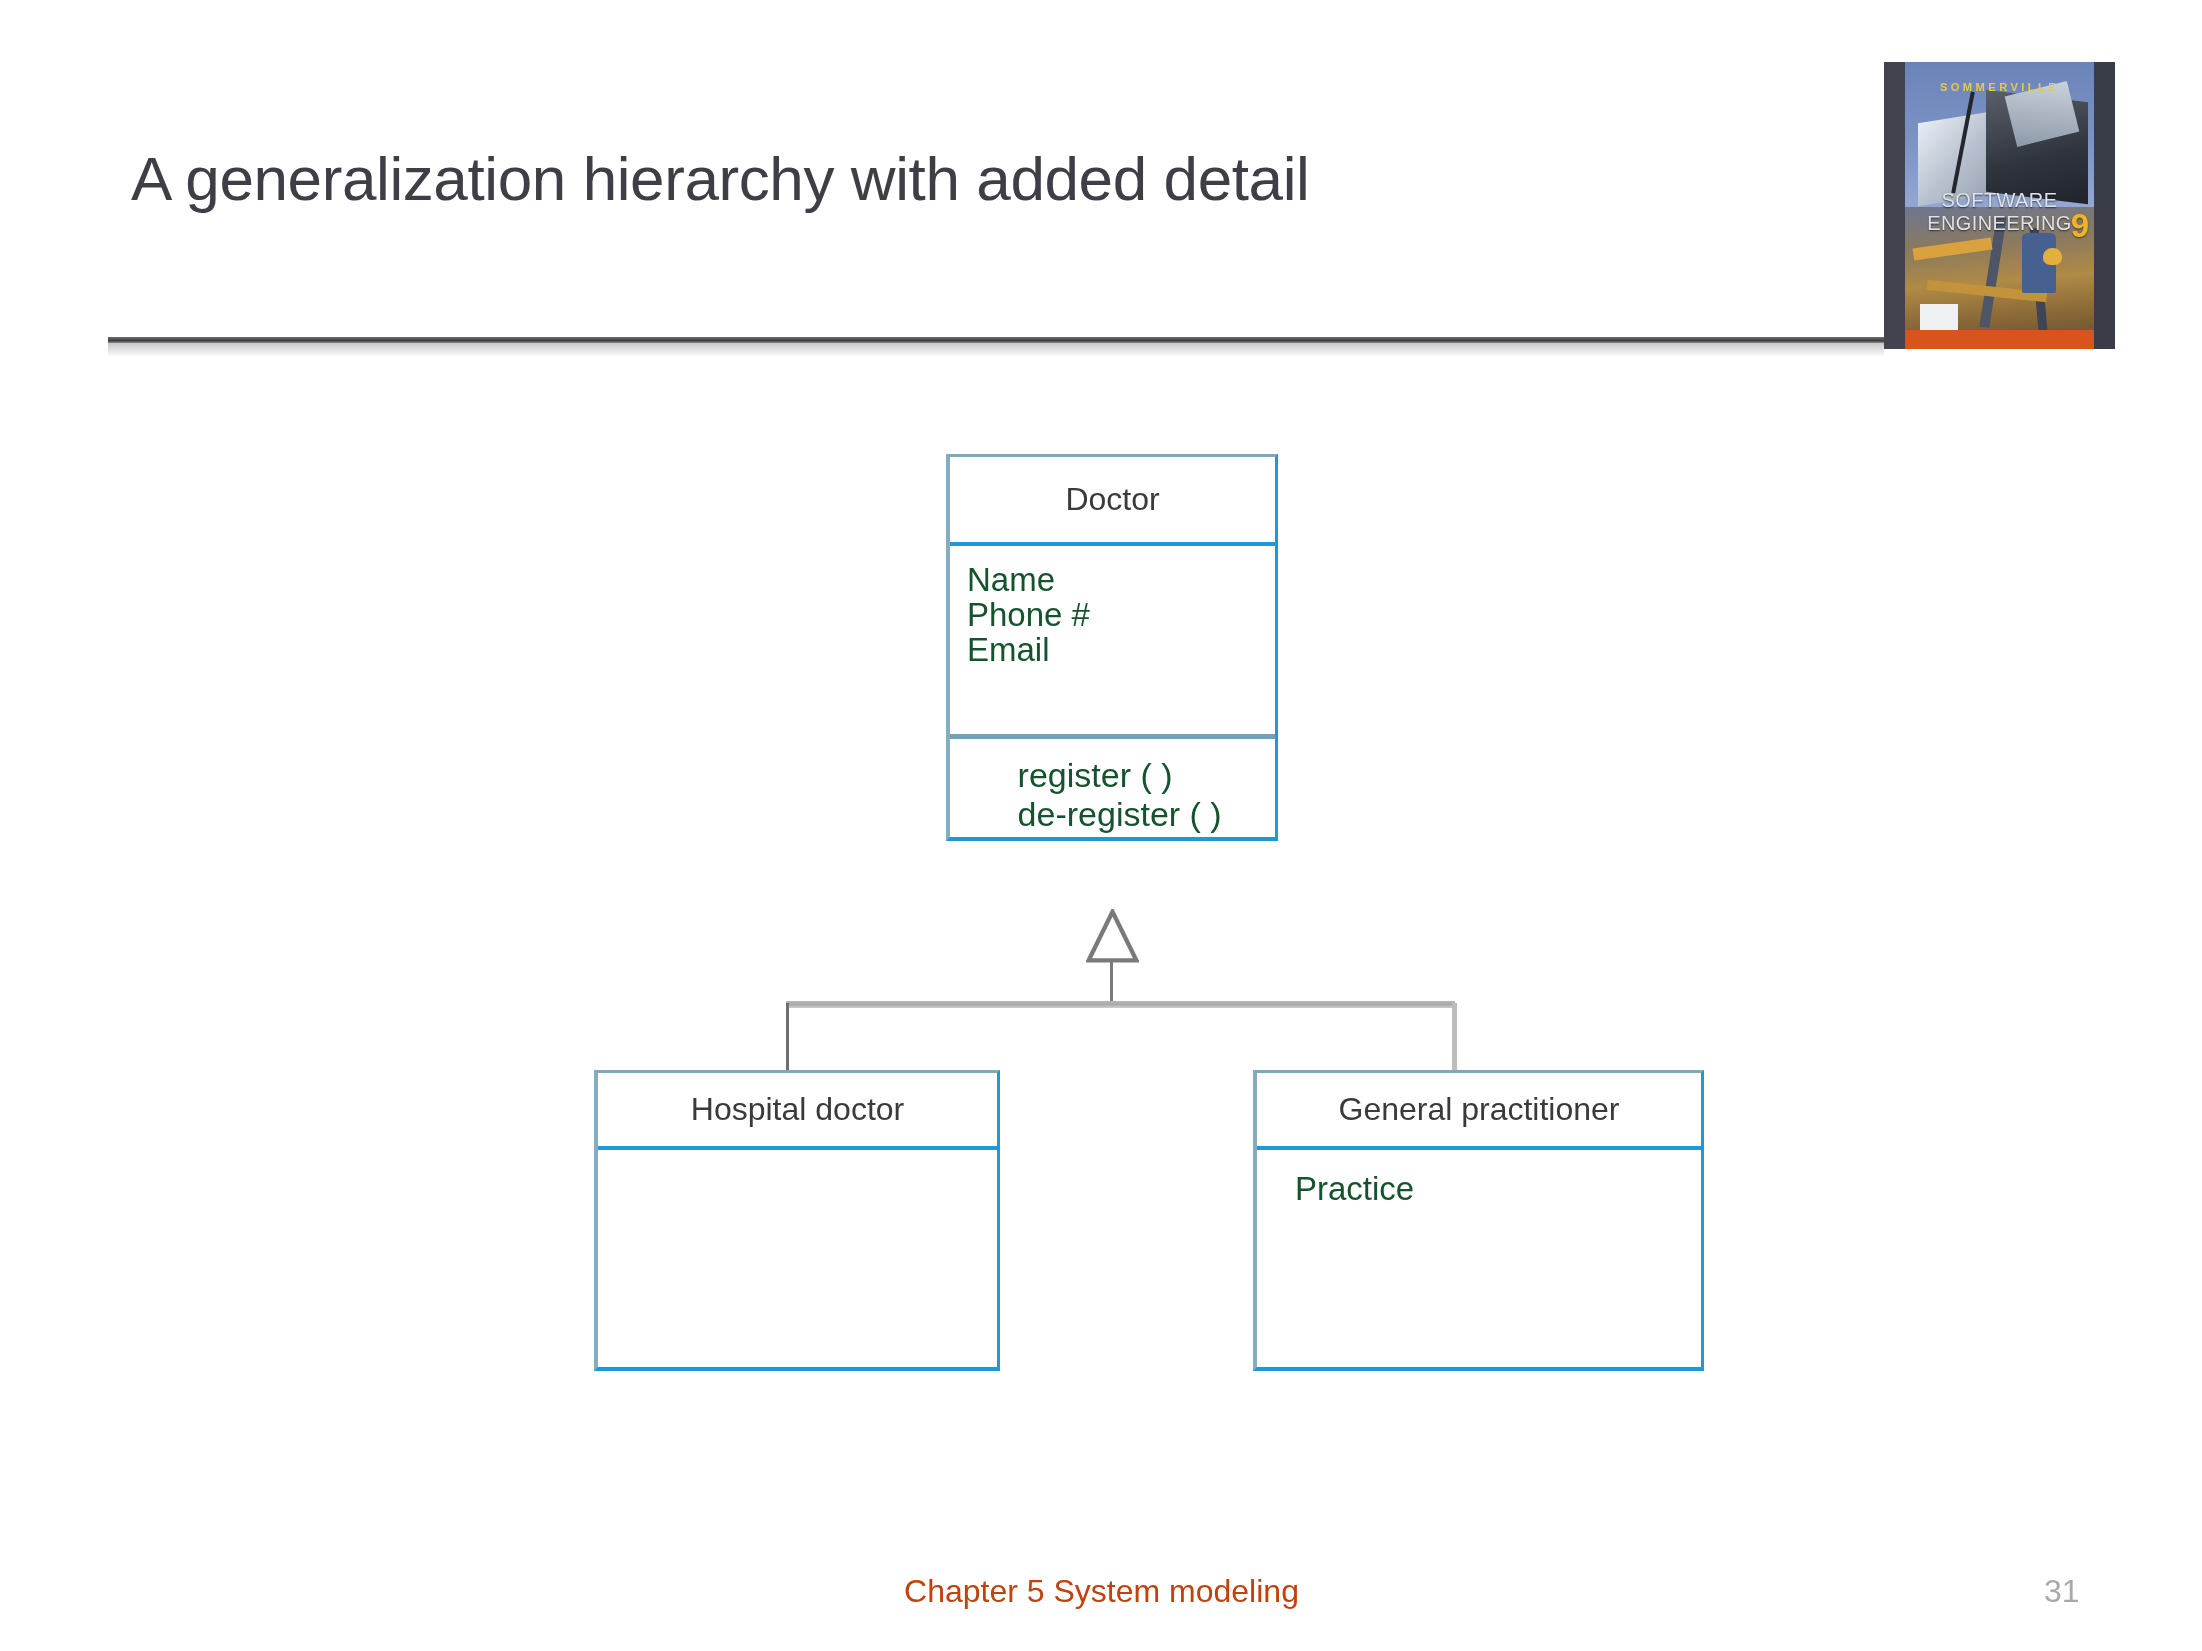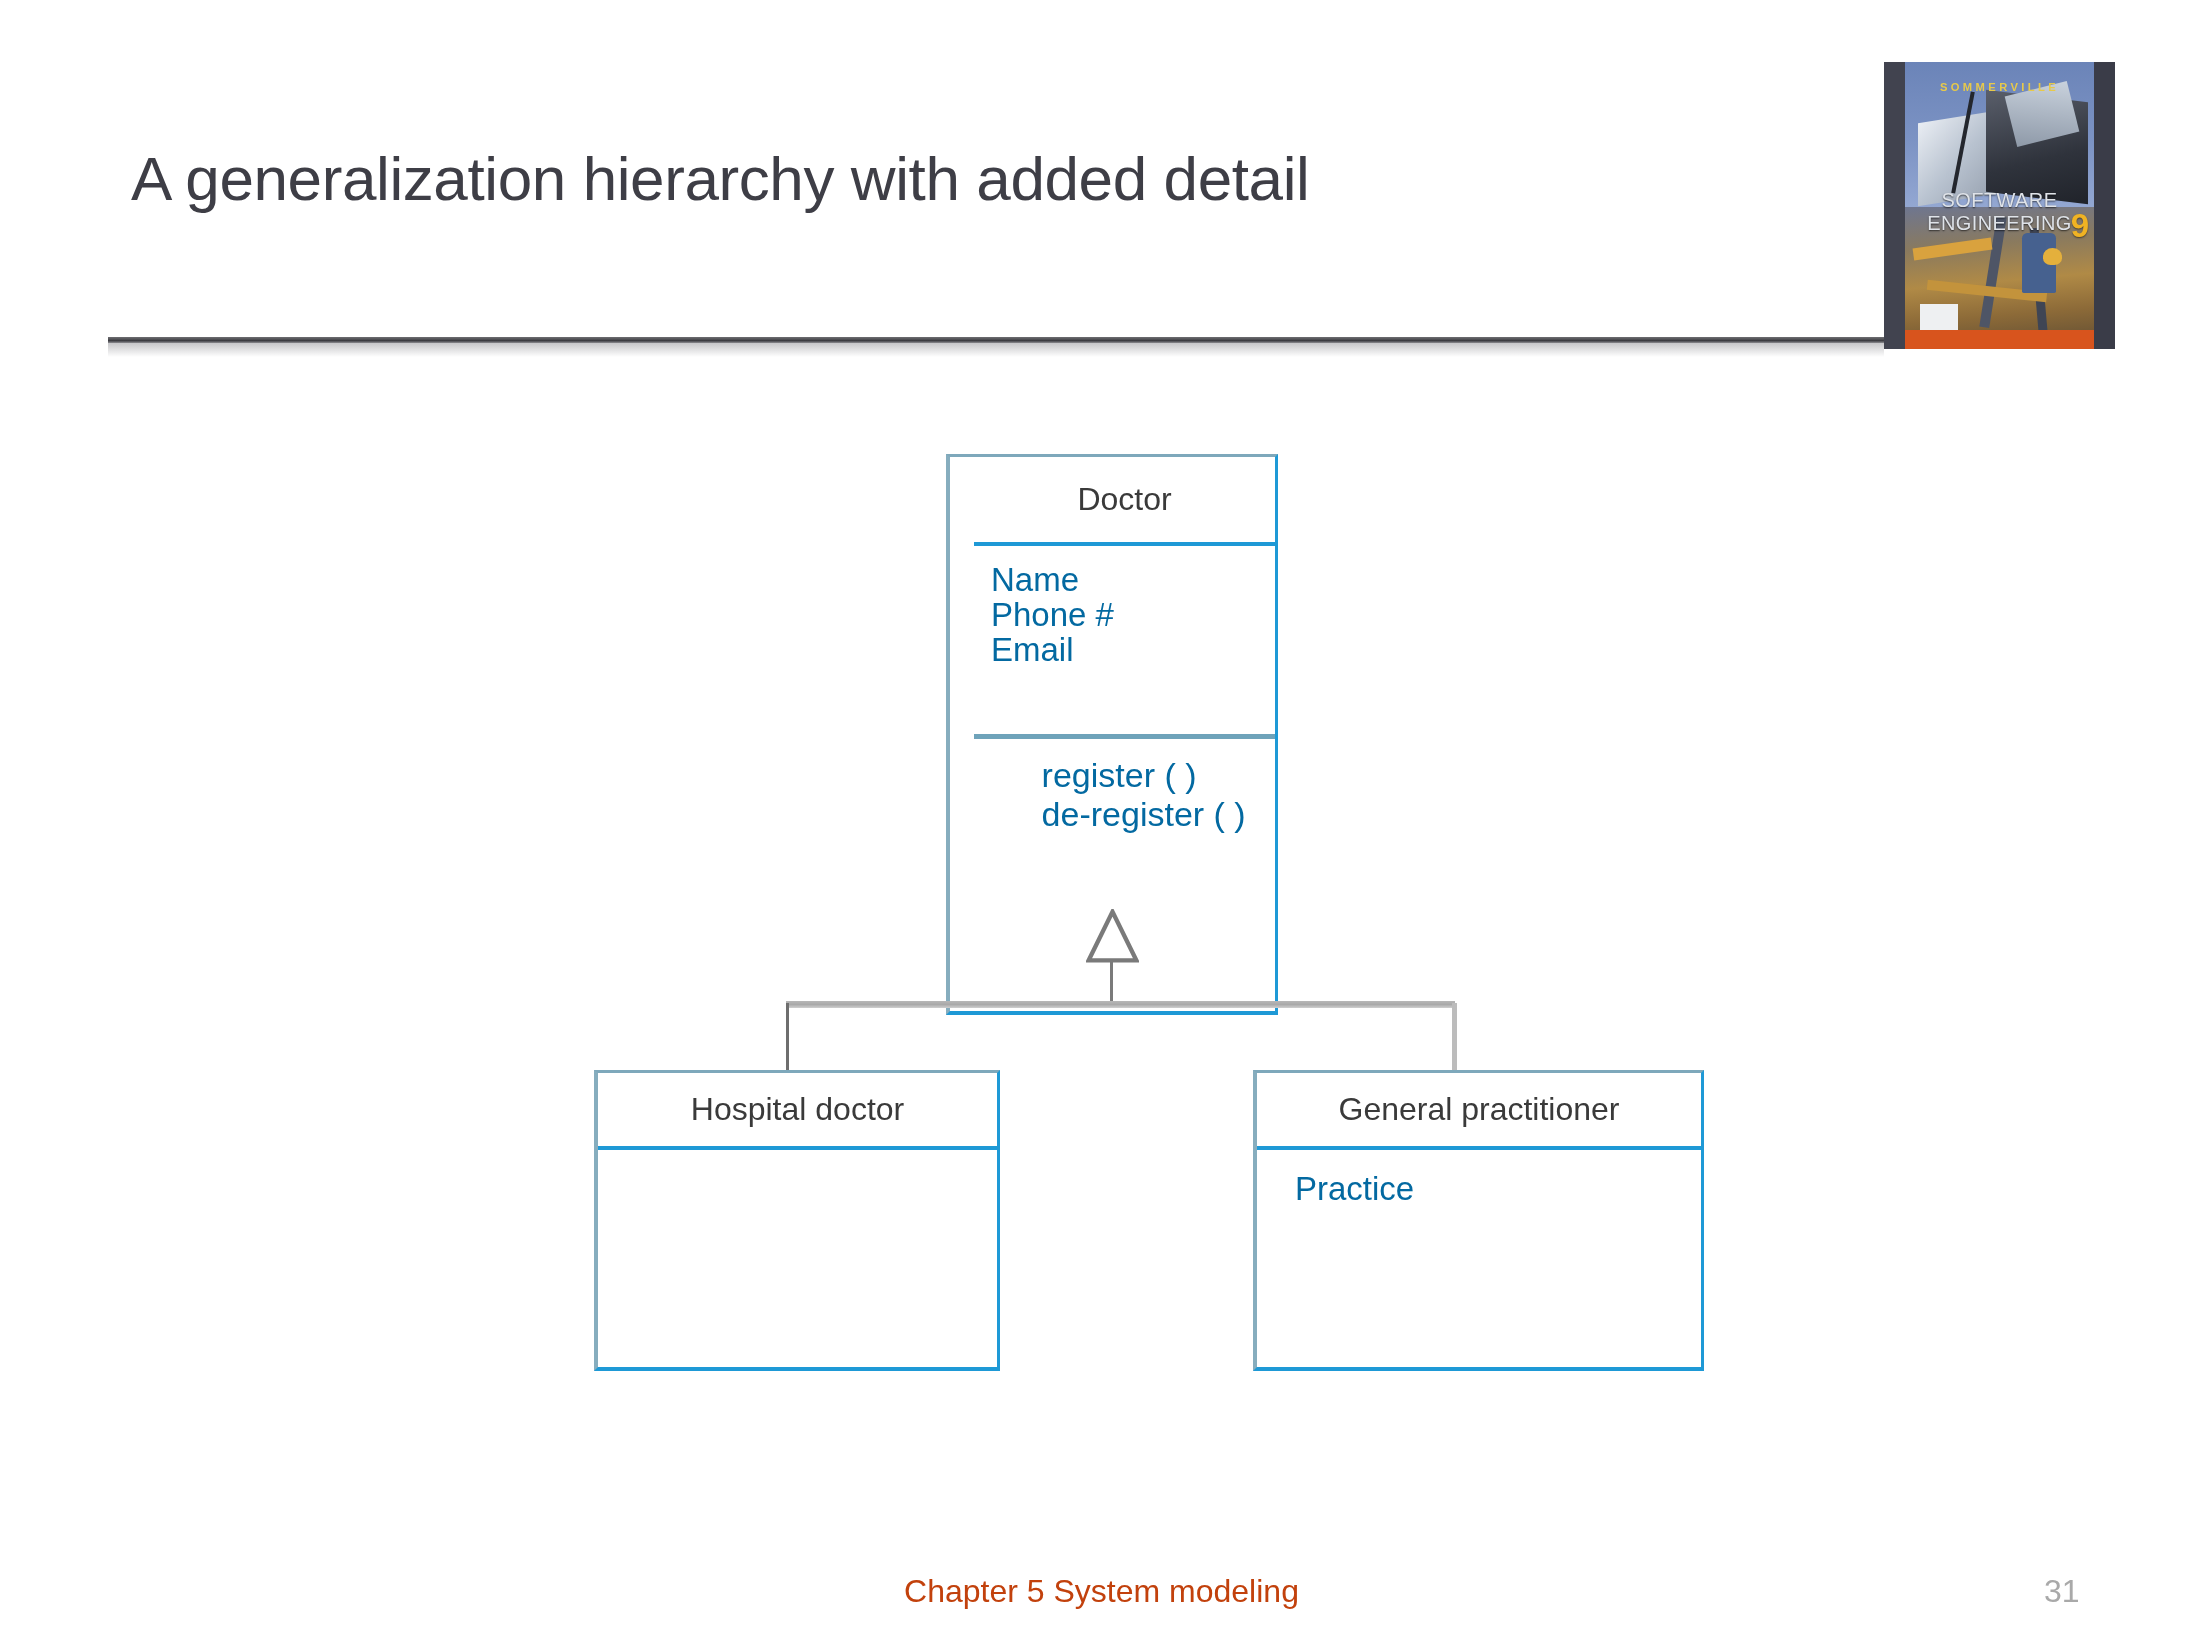--- a/index.html
+++ b/index.html
@@ -141,28 +141,28 @@
     color: #3a3a3a;
     font-family: "Liberation Sans", sans-serif;
     display: flex;
     align-items: center;
     justify-content: center;
     border-bottom: 4.3px solid #1e99d6;
   }
   .uml-compartment {
     box-sizing: border-box;
     width: 100%;
-    color: #0369a1;
+    color: #14532d;
     font-family: "Liberation Sans", sans-serif;
   }
   .uml-compartment.bordered { border-bottom: 5.2px solid #6fa3ba; }
   .uml-line { white-space: nowrap; }
 
   
-  #class-doctor { left: 946px; top: 454px; width: 332px; height: 561px; padding-left: 24px; }
+  #class-doctor { left: 946px; top: 454px; width: 332px; height: 387px; }
   #class-doctor .uml-header { height: 89px; font-size: 32px; }
   #doctor-attributes { padding: 15.5px 0 0 17px; height: 193px; }
   #doctor-attributes .uml-line { font-size: 33px; line-height: 1.07; }
   #doctor-operations { padding: 17px 0 0 20.6px; }
   #doctor-operations .uml-line { font-size: 34px; line-height: 1.14; margin-left: 47px; }
 
   
   #class-hospital-doctor { left: 594px; top: 1070px; width: 406px; height: 301px; }
   #class-hospital-doctor .uml-header { height: 77px; font-size: 32px; }
   #hospital-attributes { padding: 20.6px 0 0 31px; }

